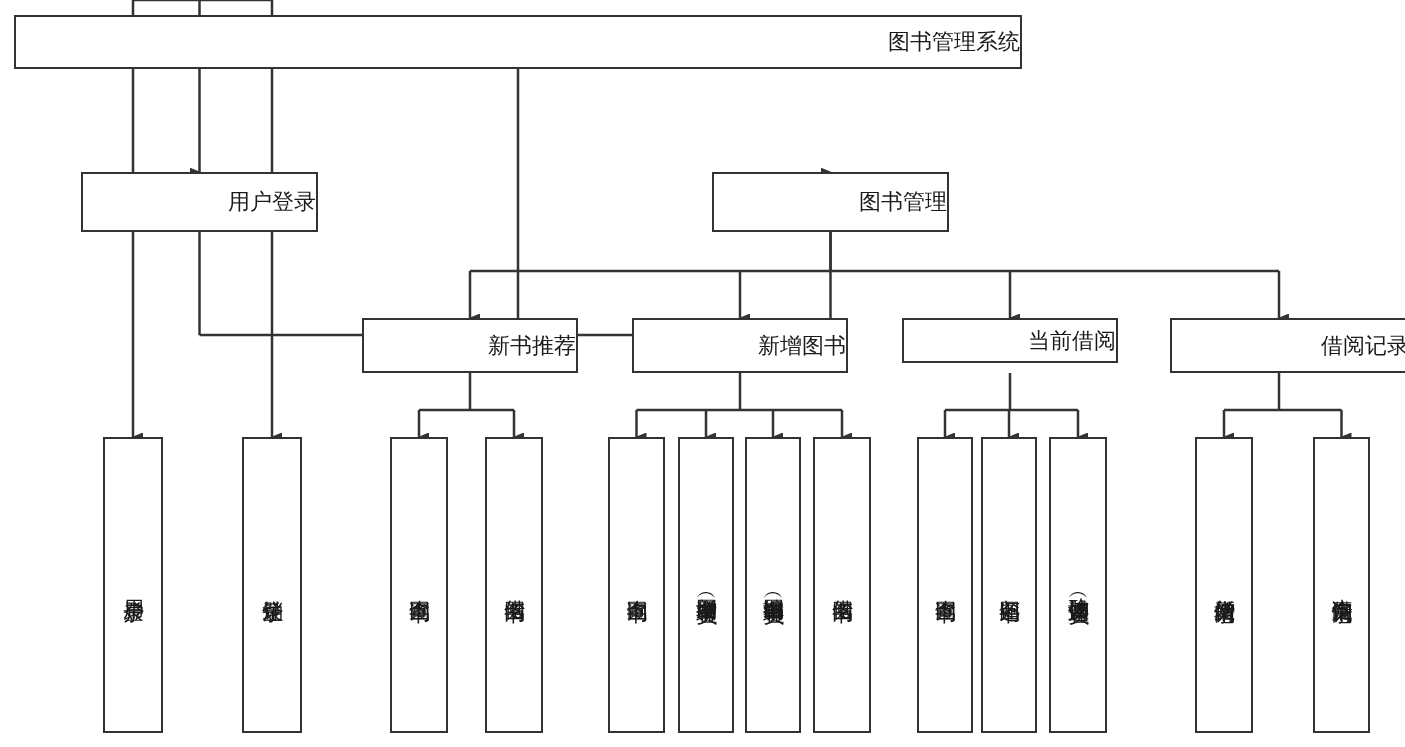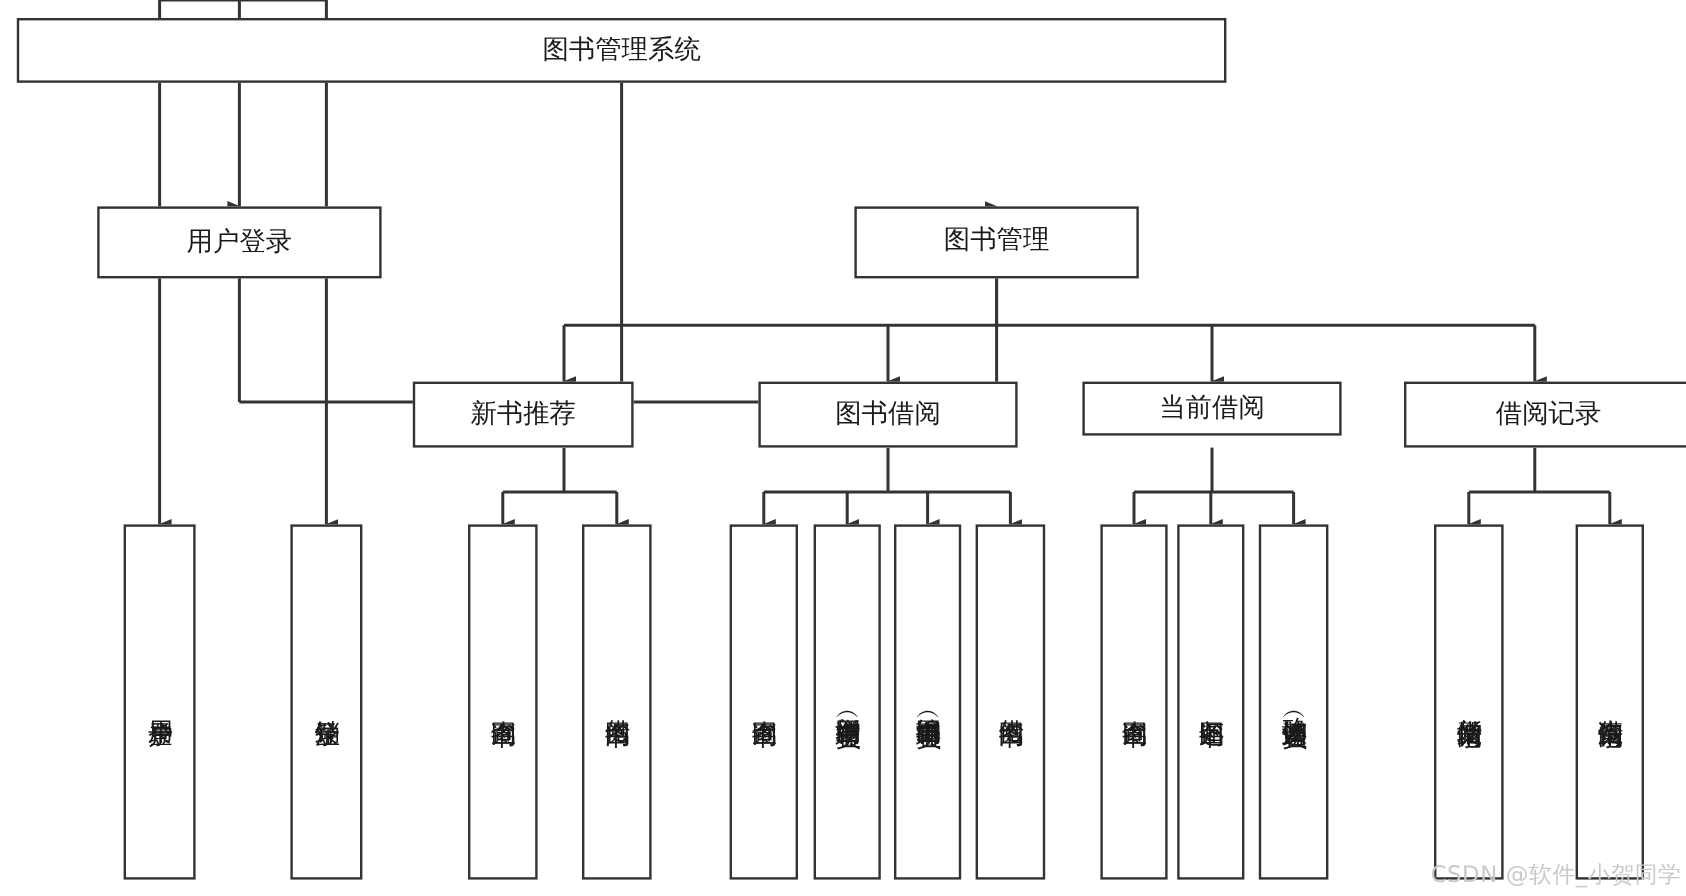--- a/index.html
+++ b/index.html
@@ -25,21 +25,21 @@
     height: 747px;
     pointer-events: none;
   }
   .node {
     position: absolute;
     box-sizing: border-box;
     background: #ffffff;
     border: 2px solid #333333;
     display: flex;
     align-items: center;
-    justify-content: center;
+    justify-content: flex-end;
     overflow: hidden;
   }
   .node-label {
     color: #1a1a1a;
     text-align: center;
     line-height: 1.15;
     white-space: nowrap;
   }
   .node.horizontal .node-label {
     font-size: 22px;
@@ -110,28 +110,28 @@
         <line x1="1341.5" y1="410" x2="1341.5" y2="437" stroke="#333333" stroke-width="2.5" marker-end="url(#arrowhead)"></line>
       </g>
   </svg>
   <div id="node-layer">
       <div class="node horizontal" style="left: 14px; top: 15px; width: 1008px; height: 54px; border-color: rgb(51, 51, 51); background: rgb(255, 255, 255);">
         <span class="node-label" style="color: rgb(26, 26, 26);">图书管理系统</span>
       </div>
       <div class="node horizontal" style="left: 81px; top: 172px; width: 237px; height: 60px; border-color: rgb(51, 51, 51); background: rgb(255, 255, 255);">
         <span class="node-label" style="color: rgb(26, 26, 26);">用户登录</span>
       </div>
-      <div class="node horizontal" style="left: 712px; top: 172px; width: 237px; height: 60px; border-color: rgb(51, 51, 51); background: rgb(255, 255, 255); font-family: Liberation Mono, monospace;">
+      <div class="node horizontal" style="left: 712px; top: 172px; width: 237px; height: 60px; border-color: rgb(51, 51, 51); background: rgb(255, 255, 255);">
         <span class="node-label" style="color: rgb(26, 26, 26);">图书管理</span>
       </div>
-      <div class="node horizontal" style="left: 344px; top: 318px; width: 184px; height: 55px; border-color: rgb(51, 51, 51); background: rgb(255, 255, 255);">
+      <div class="node horizontal" style="left: 362px; top: 318px; width: 216px; height: 55px; border-color: rgb(51, 51, 51); background: rgb(255, 255, 255);">
         <span class="node-label" style="color: rgb(26, 26, 26);">新书推荐</span>
       </div>
       <div class="node horizontal" style="left: 632px; top: 318px; width: 216px; height: 55px; border-color: rgb(51, 51, 51); background: rgb(255, 255, 255);">
-        <span class="node-label" style="color: rgb(26, 26, 26);">图书借阅</span>
+        <span class="node-label" style="color: rgb(26, 26, 26);">新增图书</span>
       </div>
       <div class="node horizontal" style="left: 902px; top: 318px; width: 216px; height: 45px; border-color: rgb(51, 51, 51); background: rgb(255, 255, 255);">
         <span class="node-label" style="color: rgb(26, 26, 26);">当前借阅</span>
       </div>
       <div class="node horizontal" style="left: 1170px; top: 318px; width: 241px; height: 55px; border-color: rgb(51, 51, 51); background: rgb(255, 255, 255);">
         <span class="node-label" style="color: rgb(26, 26, 26);">借阅记录</span>
       </div>
       <div class="node vertical" style="left: 103px; top: 437px; width: 60px; height: 296px; border-color: rgb(51, 51, 51); background: rgb(255, 255, 255);">
         <span class="node-label" style="color: rgb(26, 26, 26);">用户登录</span>
       </div>
@@ -165,14 +165,13 @@
       <div class="node vertical" style="left: 1049px; top: 437px; width: 58px; height: 296px; border-color: rgb(51, 51, 51); background: rgb(255, 255, 255);">
         <span class="node-label" style="color: rgb(26, 26, 26);">确认归还（管理员）</span>
       </div>
       <div class="node vertical" style="left: 1195px; top: 437px; width: 58px; height: 296px; border-color: rgb(51, 51, 51); background: rgb(255, 255, 255);">
         <span class="node-label" style="color: rgb(26, 26, 26);">新增借阅记录</span>
       </div>
       <div class="node vertical" style="left: 1313px; top: 437px; width: 57px; height: 296px; border-color: rgb(51, 51, 51); background: rgb(255, 255, 255);">
         <span class="node-label" style="color: rgb(26, 26, 26);">查询借阅记录</span>
       </div>
     </div>
-  <div class="watermark" style="left: 1192px; top: 716px; color: rgb(201, 201, 201);">CSDN @软件_小贺同学</div>
 </div>
 
 </body></html>

